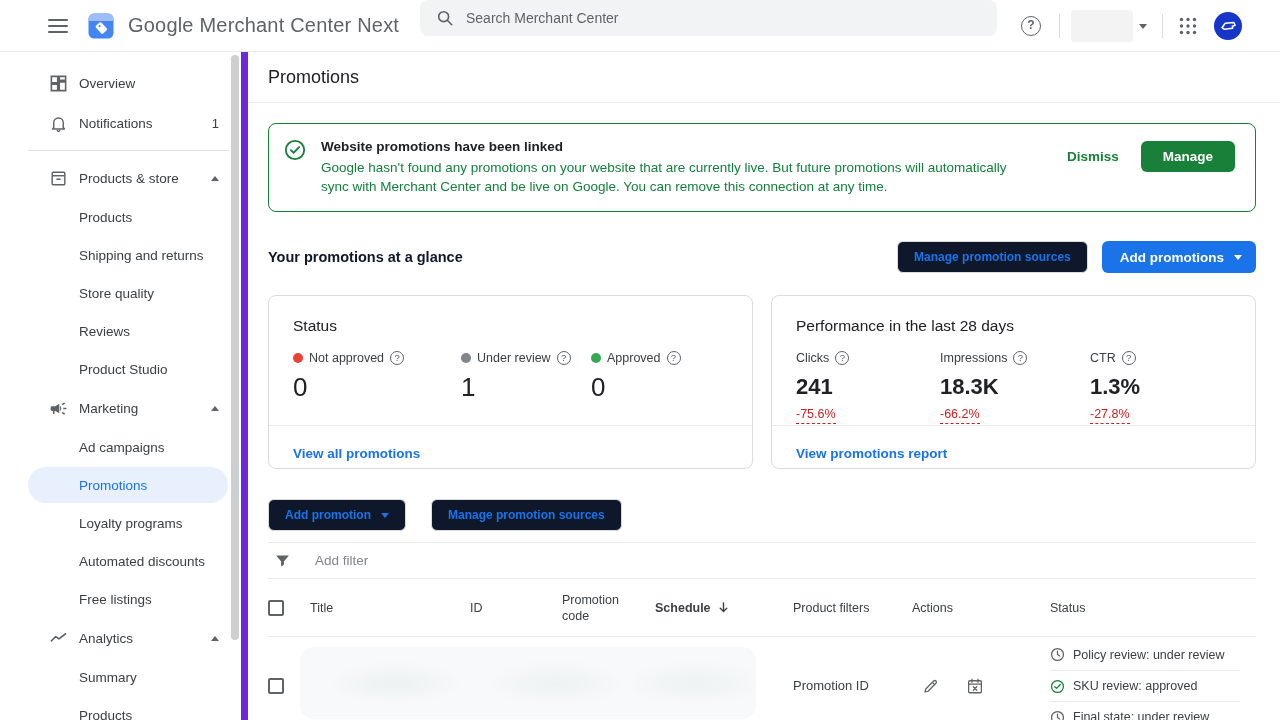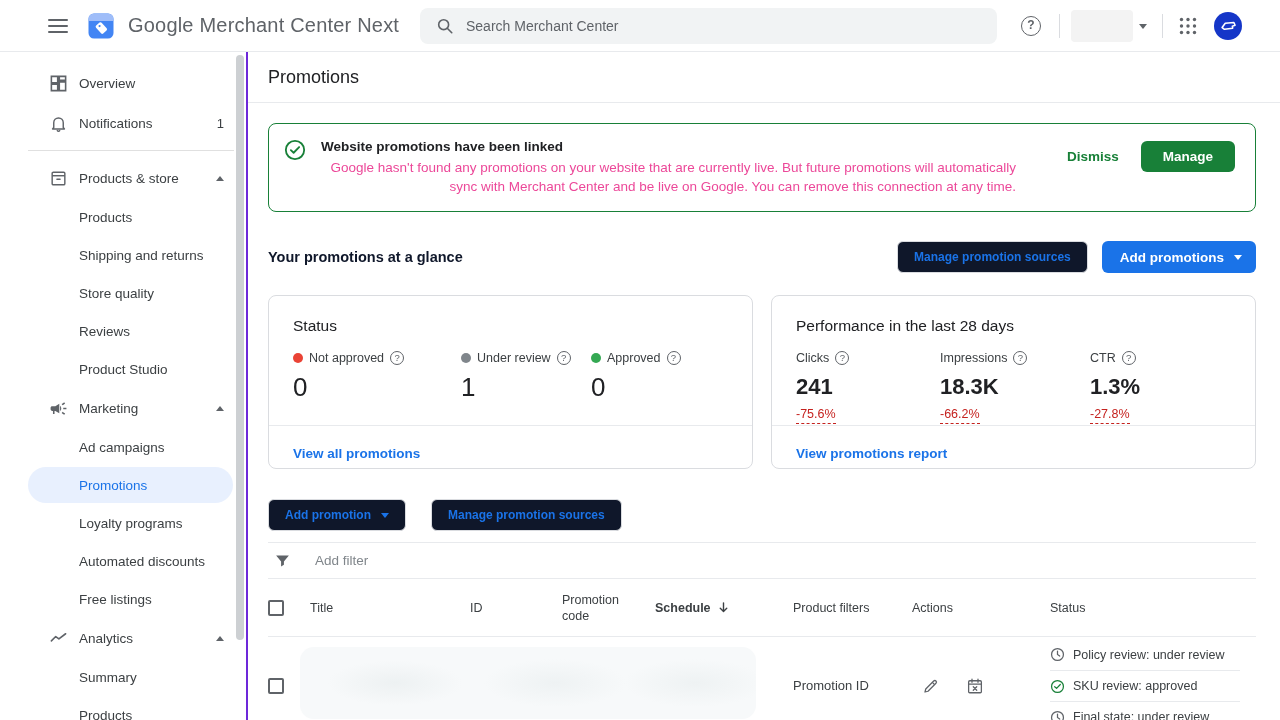--- a/index.html
+++ b/index.html
@@ -6,34 +6,34 @@
   html,body { width:1280px; height:720px; overflow:hidden; }
   body { font-family:"Liberation Sans","DejaVu Sans",sans-serif; background:#fff; color:#202124; }
   svg { display:block; }
 
   
   .header { position:relative; height:52px; background:#fff; border-bottom:1px solid #e8eaed; }
   .menu-btn { position:absolute; left:48px; top:16px; width:20px; height:20px; cursor:pointer; display:flex; flex-direction:column; justify-content:center; gap:4px; }
   .menu-btn span { display:block; height:2px; background:#5f6368; border-radius:1px; }
   .logo { position:absolute; left:88px; top:13px; }
   .app-title { position:absolute; left:128px; top:14px; font-size:20px; color:#5f6368; letter-spacing:.2px; white-space:nowrap; }
-  .searchbox { position:absolute; left:420px; top:8px; width:577px; height:36px; background:#f1f3f4; border-radius:8px; display:flex; align-items:center; padding-left:16px; gap:12px; }
+  .searchbox { position:absolute; left:420px; top:0; width:577px; height:36px; background:#f1f3f4; border-radius:8px; display:flex; align-items:center; padding-left:16px; gap:12px; }
   .searchbox input { border:none; outline:none; background:transparent; font-size:14px; color:#3c4043; font-family:inherit; width:480px; }
   .searchbox input::placeholder { color:#5f6368; }
   .help-circle { position:absolute; left:1021px; top:16px; width:20px; height:20px; border:1.5px solid #5f6368; border-radius:50%; color:#5f6368; font-size:12px; font-weight:700; text-align:center; line-height:17px; cursor:pointer; }
   .help-circle::after { content:"?"; }
   .vdiv { position:absolute; top:14px; width:1px; height:24px; background:#dadce0; }
   .account-chip { position:absolute; left:1071px; top:10px; width:62px; height:32px; background:#f3f3f3; border-radius:4px; cursor:pointer; }
   .account-caret { position:absolute; left:1139px; top:24px; width:0; height:0; border-left:4.5px solid transparent; border-right:4.5px solid transparent; border-top:5px solid #5f6368; cursor:pointer; }
   .apps-grid { position:absolute; left:1178px; top:16px; cursor:pointer; }
   .avatar { position:absolute; left:1214px; top:12px; width:28px; height:28px; border-radius:50%; background:#1536c8; cursor:pointer; display:flex; align-items:center; justify-content:center; }
 
   
   .body-row { display:flex; height:668px; }
-  .sidebar { position:relative; width:248px; border-right:2px solid #6d28d9; padding-top:11px; flex:none; background:#fff; }
+  .sidebar { position:relative; width:248px; border-right:7px solid #6d28d9; padding-top:11px; flex:none; background:#fff; }
   .main { flex:1; min-width:0; }
 
   
   .side-item { height:40px; display:flex; align-items:center; padding:0 22px 0 49px; gap:10px; font-size:13.5px; color:#3c4043; cursor:pointer; }
   .side-item .icn { width:20px; flex:none; color:#5f6368; }
   .side-sub { height:38px; display:flex; align-items:center; padding:0 22px 0 79px; font-size:13.5px; color:#3c4043; cursor:pointer; }
   .side-sub.selected { height:36px; margin:1px 13px 1px 28px; padding:0 10px 0 51px; background:#e8f0fe; border-radius:18px; color:#1a73e8; }
   .side-badge { margin-left:auto; font-size:13px; color:#3c4043; }
   .caret-up { margin-left:auto; width:0; height:0; border-left:4px solid transparent; border-right:4px solid transparent; border-bottom:5px solid #5f6368; }
   .side-divider { height:1px; background:#e0e0e0; margin:7px 12px 7px 28px; }
@@ -41,21 +41,21 @@
 
   
   .title-section { height:51px; display:flex; align-items:center; padding-left:20px; border-bottom:1px solid #e8eaed; }
   .page-title { font-size:18px; color:#202124; }
 
   .content { padding:0 24px 0 20px; }
 
   
   .banner { margin-top:20px; border:1px solid #188038; border-radius:8px; padding:15px 20px 15px 15px; display:flex; gap:15px; align-items:flex-start; }
   .banner-title { font-size:13.5px; font-weight:600; color:#202124; margin-bottom:4px; }
-  .banner-body { font-size:13.5px; color:#ec4899; line-height:19px; max-width:695px;text-align:right; }
+  .banner-body { font-size:13.5px; color:#15803d; line-height:19px; max-width:695px; }
   .banner-actions { margin-left:auto; display:flex; gap:12px; align-items:center; margin-top:2px; }
   .btn-text-green { border:none; background:none; color:#188038; font-size:13.5px; font-weight:600; font-family:inherit; padding:6px 10px; cursor:pointer; white-space:nowrap; }
   .btn-green { border:none; background:#188038; color:#fff; font-size:13.5px; font-weight:600; font-family:inherit; padding:8px 22px; border-radius:6px; cursor:pointer; white-space:nowrap; }
 
   
   .glance-row { margin-top:29px; display:flex; align-items:center; height:32px; }
   .glance-title { font-size:14.5px; font-weight:600; color:#0f172a; }
   .glance-actions { margin-left:auto; display:flex; gap:14px; }
   .btn-outline { background:#0f172a; border:1px solid #dadce0; border-radius:6px; color:#1a73e8; font-size:12px; font-weight:600; font-family:inherit; padding:0 16px; height:32px; cursor:pointer; display:flex; align-items:center; gap:10px; white-space:nowrap; }
   .btn-blue { background:#1a73e8; border:none; border-radius:6px; color:#fff; font-size:13.5px; font-weight:600; font-family:inherit; padding:0 14px 0 18px; height:32px; cursor:pointer; display:flex; align-items:center; gap:10px; white-space:nowrap; }

